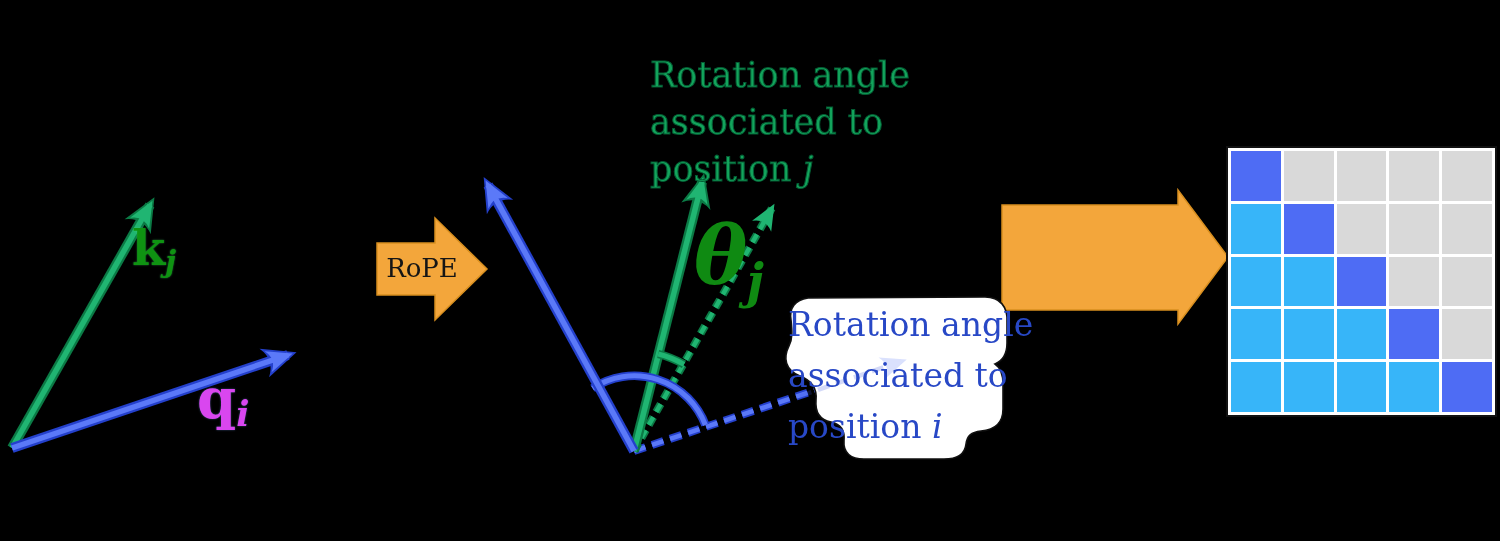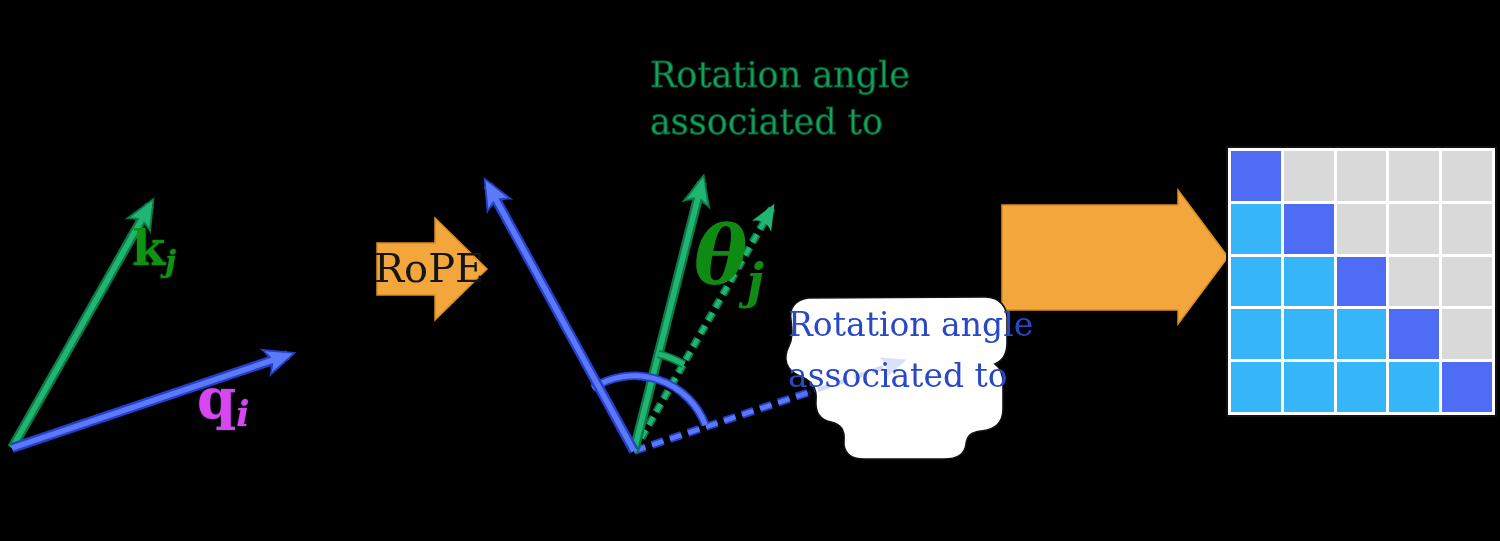--- a/index.html
+++ b/index.html
@@ -34,21 +34,21 @@
     -webkit-text-stroke:1px #045c33;
   }
   #blue-note{
     left:788px;top:299px;width:220px;
     font-size:33px;line-height:51px;color:#2848c6;
   }
   .note .var{font-style:italic;}
 
   
   .arrow-caption{color:#151515;text-align:center;}
-  #rope-caption{left:374px;top:250px;width:96px;font-size:40px;line-height:36px;}
+  #rope-caption{left:374px;top:250px;width:96px;font-size:26px;line-height:36px;}
   #attn-caption{left:998px;top:212px;width:184px;font-size:31px;line-height:48px;}
 
   
   #attention-matrix{
     position:absolute;left:1226px;top:146px;
     width:261px;height:261px;
     background:#ffffff;
     border:2px solid #111;
     padding:3px;
     display:grid;
@@ -149,29 +149,37 @@
   </div>
   <div class="lbl vec-label" id="q-label">
     <span>q</span><span class="sub">i</span>
   </div>
 
   <div class="lbl arrow-caption" id="rope-caption">RoPE</div>
 
   <div class="lbl note" id="green-note">
     <div>Rotation angle</div>
     <div>associated to</div>
+    <div>
+      <span>position</span>
+      <span class="var">j</span>
+    </div>
   </div>
 
   <div class="lbl theta" id="theta-j">
     <span>θ</span><span class="sub">j</span>
   </div>
 
   <div class="lbl note" id="blue-note">
     <div>Rotation angle</div>
     <div>associated to</div>
+    <div>
+      <span>position</span>
+      <span class="var">i</span>
+    </div>
   </div>
 
 
   <div id="attention-matrix">
       <div class="cell" style="background: rgb(78, 108, 244);"></div>
       <div class="cell" style="background: rgb(217, 217, 217);"></div>
       <div class="cell" style="background: rgb(217, 217, 217);"></div>
       <div class="cell" style="background: rgb(217, 217, 217);"></div>
       <div class="cell" style="background: rgb(217, 217, 217);"></div>
       <div class="cell" style="background: rgb(55, 181, 249);"></div>

